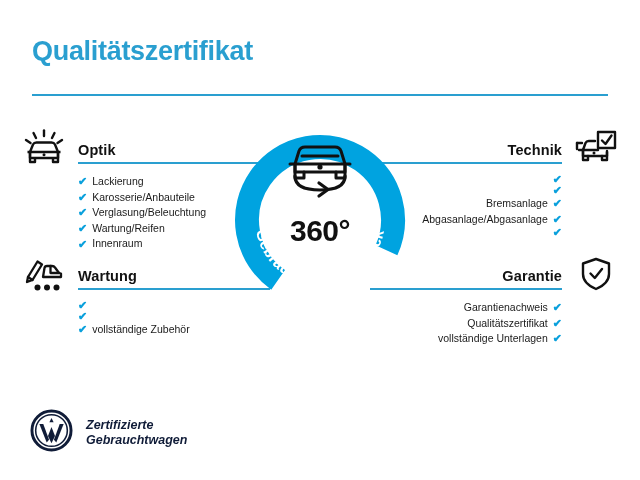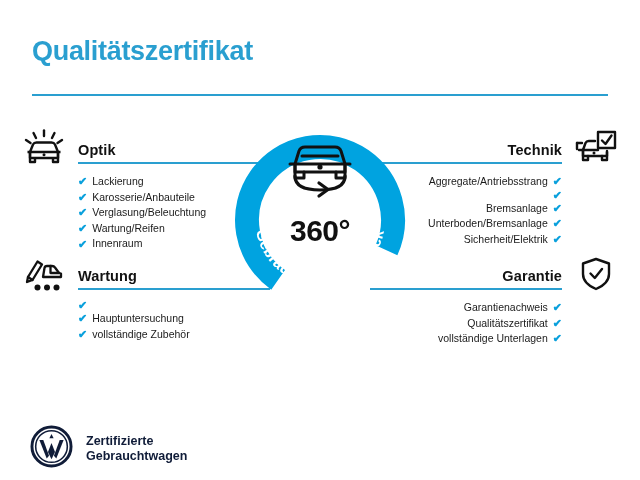--- a/index.html
+++ b/index.html
@@ -79,22 +79,22 @@
   .badge svg{display:block;}
   .badge-360{
     position:absolute;left:0;right:0;top:88px;
     text-align:center;
     font-size:30px;font-weight:bold;color:#111111;
     letter-spacing:-0.5px;
   }
 
   
   .vw{
-    position:absolute;left:30px;top:425px;
-    display:flex;align-items:center;gap:13px;
+    position:absolute;left:30px;top:409px;
+    display:flex;align-items:center;gap:13px;font-style:italic;
   }
   .vw-text{
     font-size:12.5px;font-weight:bold;color:#101c38;
     line-height:15px;white-space:nowrap;
   }
 </style>
 </head>
 <body>
 
 <div class="page">
@@ -167,21 +167,20 @@
       </div>
       <div class="sec-title">Wartung</div>
       <div class="sec-rule"></div>
     </div>
     <ul class="sec-list">
       <li>
           <span class="chk">✔</span>
         </li>
       <li>
           <span class="chk">✔</span>
-          <span>Hauptuntersuchung</span>
         </li>
       <li>
           <span class="chk">✔</span>
           <span>vollständige Zubehör</span>
         </li>
     </ul>
   </div>
 
   <div class="section sec-technik right">
     <div class="sec-head">
@@ -199,36 +198,34 @@
             <path d="M3 14 L3 20"></path>
           </g>
           <circle cx="20" cy="24" r="1.5" fill="#111"></circle>
         </svg>
       </div>
       <div class="sec-title">Technik</div>
       <div class="sec-rule"></div>
     </div>
     <ul class="sec-list">
       <li>
-          <span>Aggregate/Antriebsstrang</span>
           <span class="chk">✔</span>
         </li>
       <li>
           <span class="chk">✔</span>
         </li>
       <li>
           <span>Bremsanlage</span>
           <span class="chk">✔</span>
         </li>
       <li>
-          <span>Unterboden/Bremsanlage</span>
-          <span class="chk">✔</span>
-        </li>
-      <li>
-          <span>Sicherheit/Elektrik</span>
+          <span>Abgasanlage/Abgasanlage</span>
+          <span class="chk">✔</span>
+        </li>
+      <li>
           <span class="chk">✔</span>
         </li>
     </ul>
   </div>
 
   <div class="section sec-garantie right">
     <div class="sec-head">
       <div class="sec-icon">
         <svg width="40" height="38" viewBox="0 0 40 38">
           <g stroke="#111" stroke-width="2.4" fill="none" stroke-linejoin="round" stroke-linecap="round">

